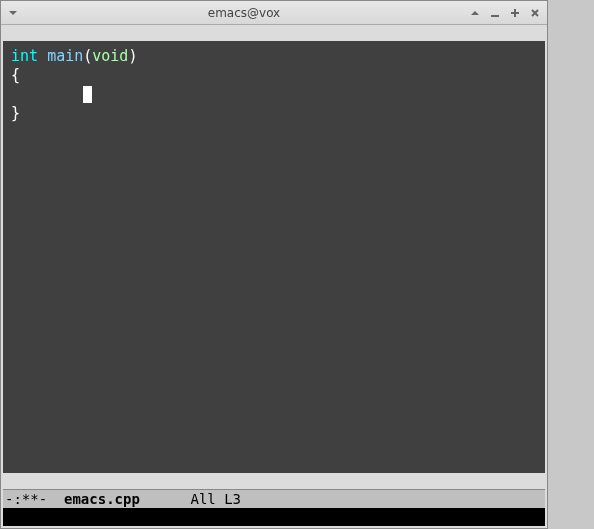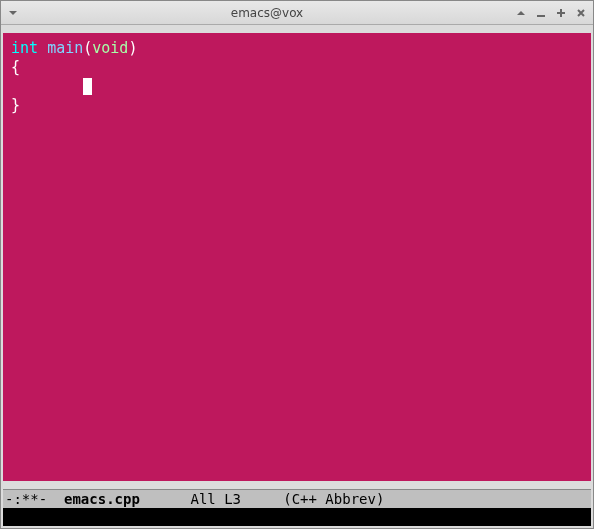--- a/index.html
+++ b/index.html
@@ -4,21 +4,21 @@
 <style>
   * { margin: 0; padding: 0; box-sizing: border-box; }
   body {
     font-family: "DejaVu Sans", sans-serif;
     background: #c8c8c8;
     width: 594px;
     height: 529px;
     overflow: hidden;
   }
   .window {
-    width: 594px;
+    width: 548px;
     height: 529px;
     background: #dcdcdc;
     border: 1px solid #888;
     display: flex;
     flex-direction: column;
   }
   .titlebar {
     height: 24px;
     background: linear-gradient(#e8e8e8, #d8d8d8);
     border-bottom: 1px solid #aaa;
@@ -32,29 +32,29 @@
   .tb-center { flex: 1; text-align: center; }
   .tb-right { display: flex; align-items: center; gap: 8px; }
   .tb-btn {
     width: 12px; height: 12px;
     display: inline-flex; align-items: center; justify-content: center;
     color: #666; font-size: 11px; cursor: pointer;
   }
   .dropdown-icon svg { display: block; }
   .editor-area {
     flex: 1;
-    background: #be185d;
+    background: #404040;
     font-family: "DejaVu Sans Mono", monospace;
     font-size: 15px;
     line-height: 19px;
     padding: 6px 8px 0 8px;
     color: #fff;
     white-space: pre;
     position: relative;
-    margin: 8px 2px;
+    margin: 16px 2px;
   }
   .kw-type { color: #00ffff; }
   .kw-fn   { color: #80d4ff; }
   .kw-void { color: #a8ffa8; }
   .kw-paren{ color: #fff; }
   .brace   { color: #fff; }
   .cursor {
     display: inline-block;
     width: 9px;
     height: 17px;
@@ -118,16 +118,16 @@
       </span>
     </div>
   </div>
 
   <div class="editor-area"><span class="kw-type">int</span> <span class="kw-fn">main</span><span class="kw-paren">(</span><span class="kw-void">void</span><span class="kw-paren">)</span>
 <span class="brace">{</span>
 <span>        </span><span class="cursor"></span>
 <span class="brace">}</span>
 </div>
 
-  <div class="modeline"><span>-:**- </span><span class="fname"> emacs.cpp</span><span>      </span><span>All</span><span> </span><span>L3</span><span>     </span><span>(C++ Abbrev)</span></div>
+  <div class="modeline"><span>-:**- </span><span class="fname"> emacs.cpp</span><span>      </span><span>All</span><span> </span><span>L3</span><span>     </span></div>
 
   <div class="minibuffer"></div>
 </div>
 
 </body></html>

